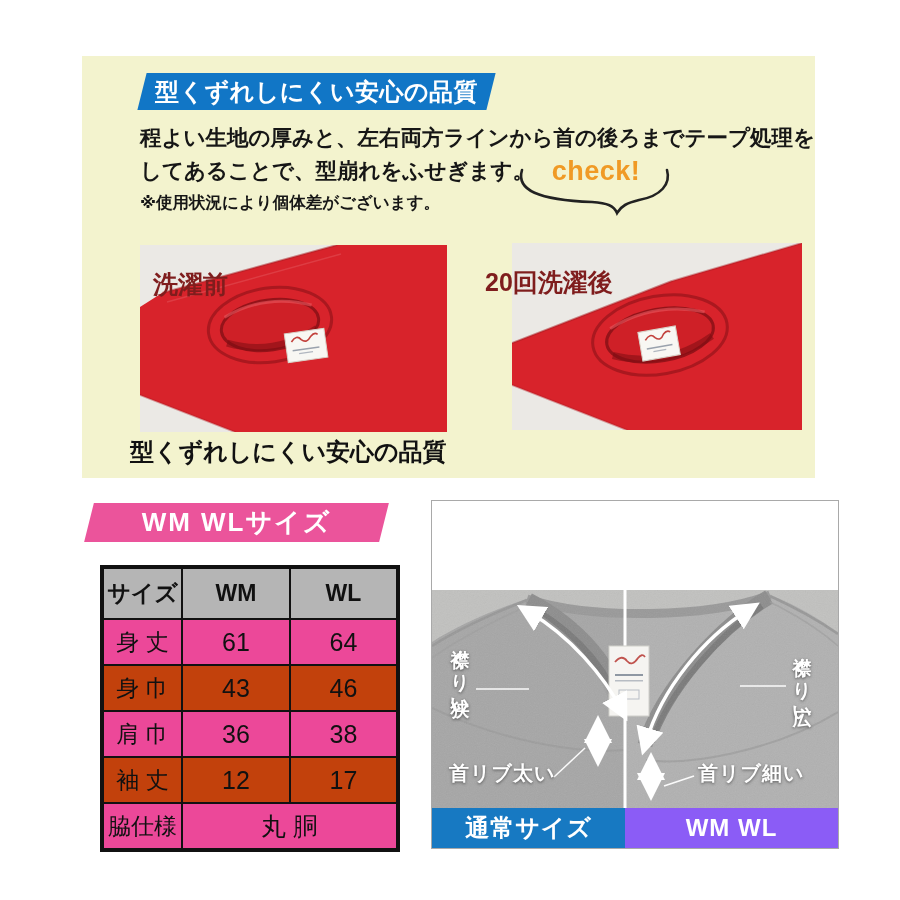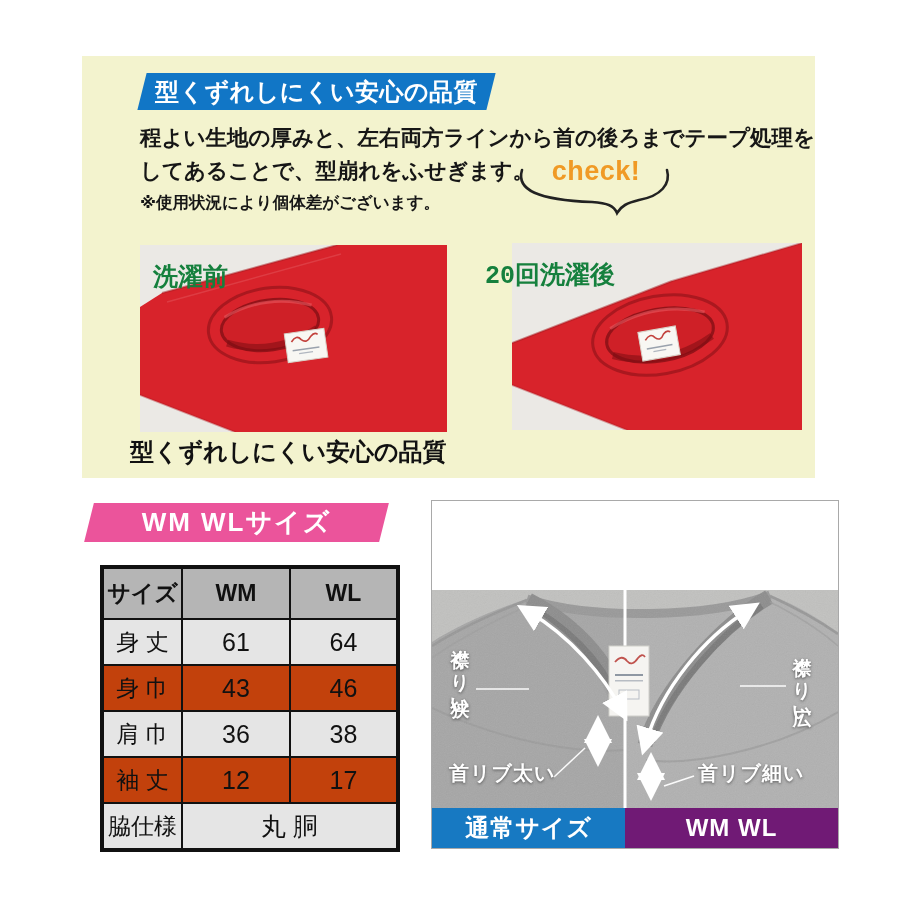--- a/index.html
+++ b/index.html
@@ -19,53 +19,53 @@
   .q-note{left:58px;top:136px;font-size:16.5px;font-weight:bold;white-space:nowrap;}
 
   .check{left:432px;top:100px;width:164px;height:64px;}
   .check-text{position:absolute;left:0;right:0;top:0;text-align:center;color:#f09a25;
               font-size:27px;font-weight:bold;letter-spacing:0.5px;}
   .check-brace{position:absolute;left:0;top:12px;}
 
   .photo{overflow:hidden;}
   .photo-before{left:58px;top:189px;width:307px;height:187px;}
   .photo-after{left:390px;top:187px;width:290px;height:187px;padding-left:40px;}
-  .photo-label{position:absolute;left:13px;top:15px;font-size:25px;font-weight:bold;color:#15803d;white-space:nowrap;font-family:Liberation Mono, monospace;}
+  .photo-label{position:absolute;left:13px;top:23px;font-size:25px;font-weight:bold;color:#7f1d1d;white-space:nowrap;}
   .q-caption{left:48px;top:380px;font-size:24px;font-weight:bold;color:#111;white-space:nowrap;}
 
   
   .ribbon-pink{left:89px;top:503px;width:295px;height:39px;background:#eb549b;}
   .ribbon-pink>span{font-size:26px;line-height:39px;letter-spacing:2px;}
 
   .size-table{position:absolute;left:100px;top:565px;border-collapse:collapse;table-layout:fixed;
               width:296px;color:#111;}
   .size-table{border:4px solid #111;}
   .size-table th,.size-table td{border:2px solid #111;text-align:center;padding:0;}
   .size-table th{height:49px;font-size:23px;font-weight:600;background:#b5b5b5;margin-left:14px;}
   .size-table td{height:44px;font-size:25px;font-weight:500;}
-  .size-table tr.rowA td{background:#e5e5e5;}
+  .size-table tr.rowA td{background:#ec4899;}
   .size-table tr.rowB td{background:#c2410c;}
   .size-table td.lbl{font-size:23px;}
 
   
   .panel-comp{left:431px;top:500px;width:408px;height:349px;background:#fff;
               border:1px solid #a9a9a9;box-sizing:border-box;}
   .comp-text{left:12px;top:11px;font-size:20px;font-weight:bold;line-height:30px;white-space:nowrap;}
   .comp-photo{left:0;top:89px;width:406px;height:219px;}
   .wtxt{position:absolute;color:#fff;font-weight:bold;text-shadow:0 1px 3px rgba(0,0,0,.5);white-space:nowrap;}
   .vtxt{writing-mode:vertical-rl;text-orientation:upright;font-size:19px;letter-spacing:2px;}
   .vtxt-left{left:15px;top:44px;}
   .vtxt-right{left:357px;top:52px;}
   .htxt{font-size:20px;letter-spacing:1px;}
   .htxt-left{left:17px;top:170px;}
   .htxt-right{left:266px;top:170px;}
   .bars{left:0;bottom:0;width:406px;height:40px;display:flex;}
   .bar{color:#fff;font-weight:bold;font-size:24px;line-height:40px;text-align:center;letter-spacing:1px;}
   .bar-blue{width:193px;background:#1779c2;}
-  .bar-pink{flex:1;background:#701a75;}
+  .bar-pink{flex:1;background:#8b5cf6;}
 </style>
 </head>
 <body>
 
 <div id="page">
 
   <div class="abs panel-quality">
 
     <div class="ribbon ribbon-blue">
       <span>型くずれしにくい安心の品質</span>

